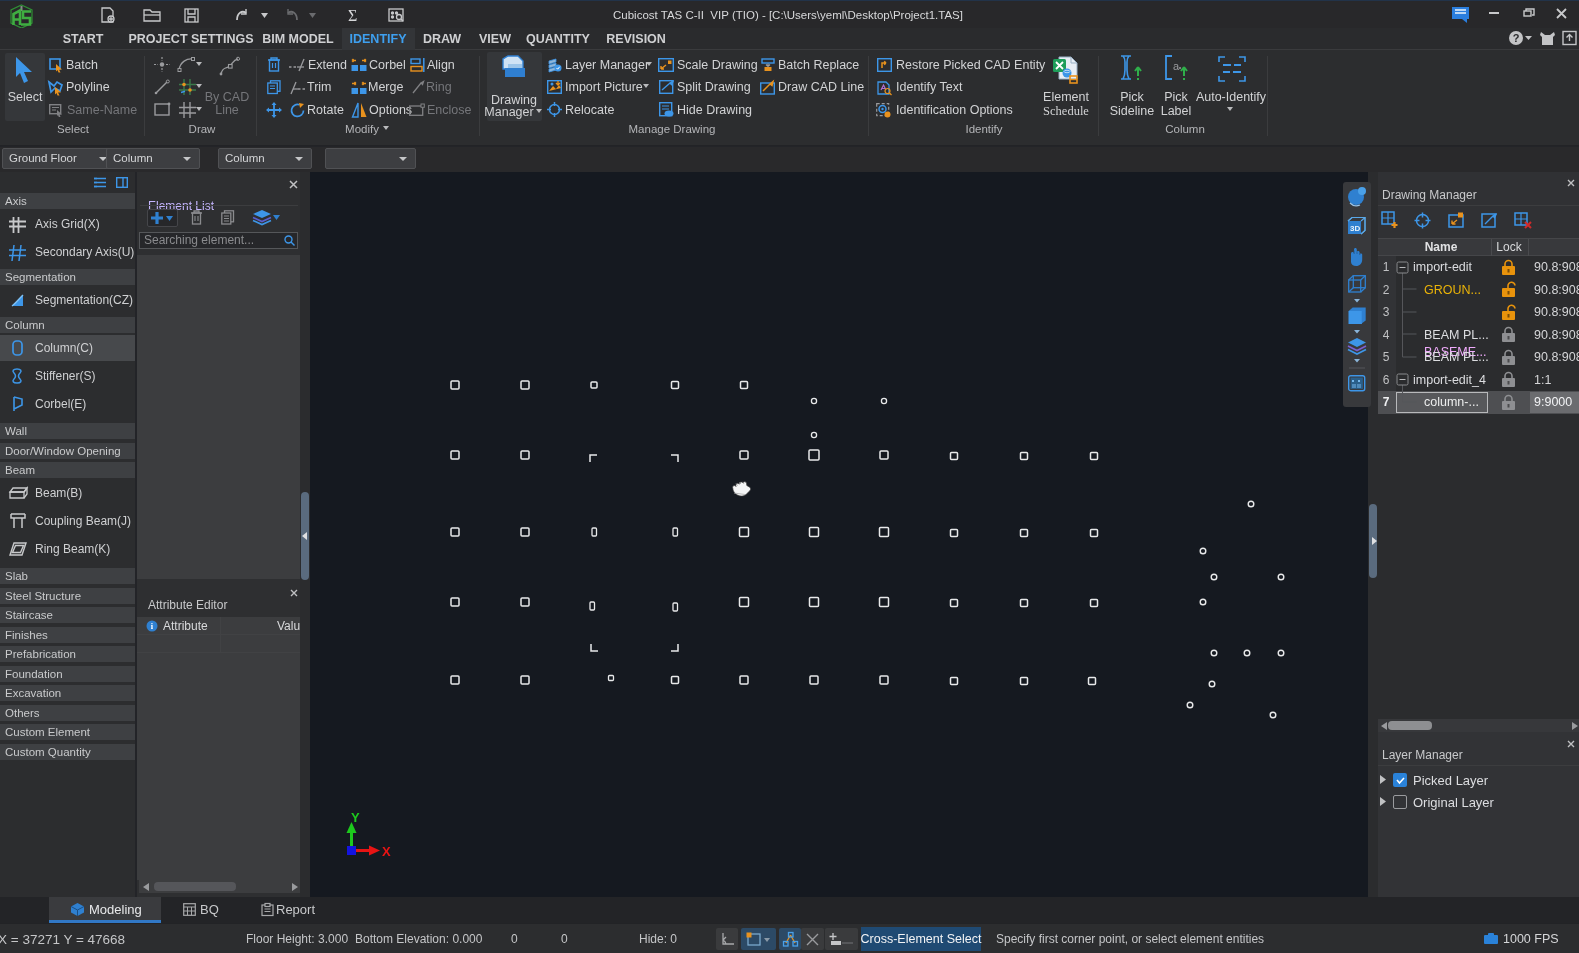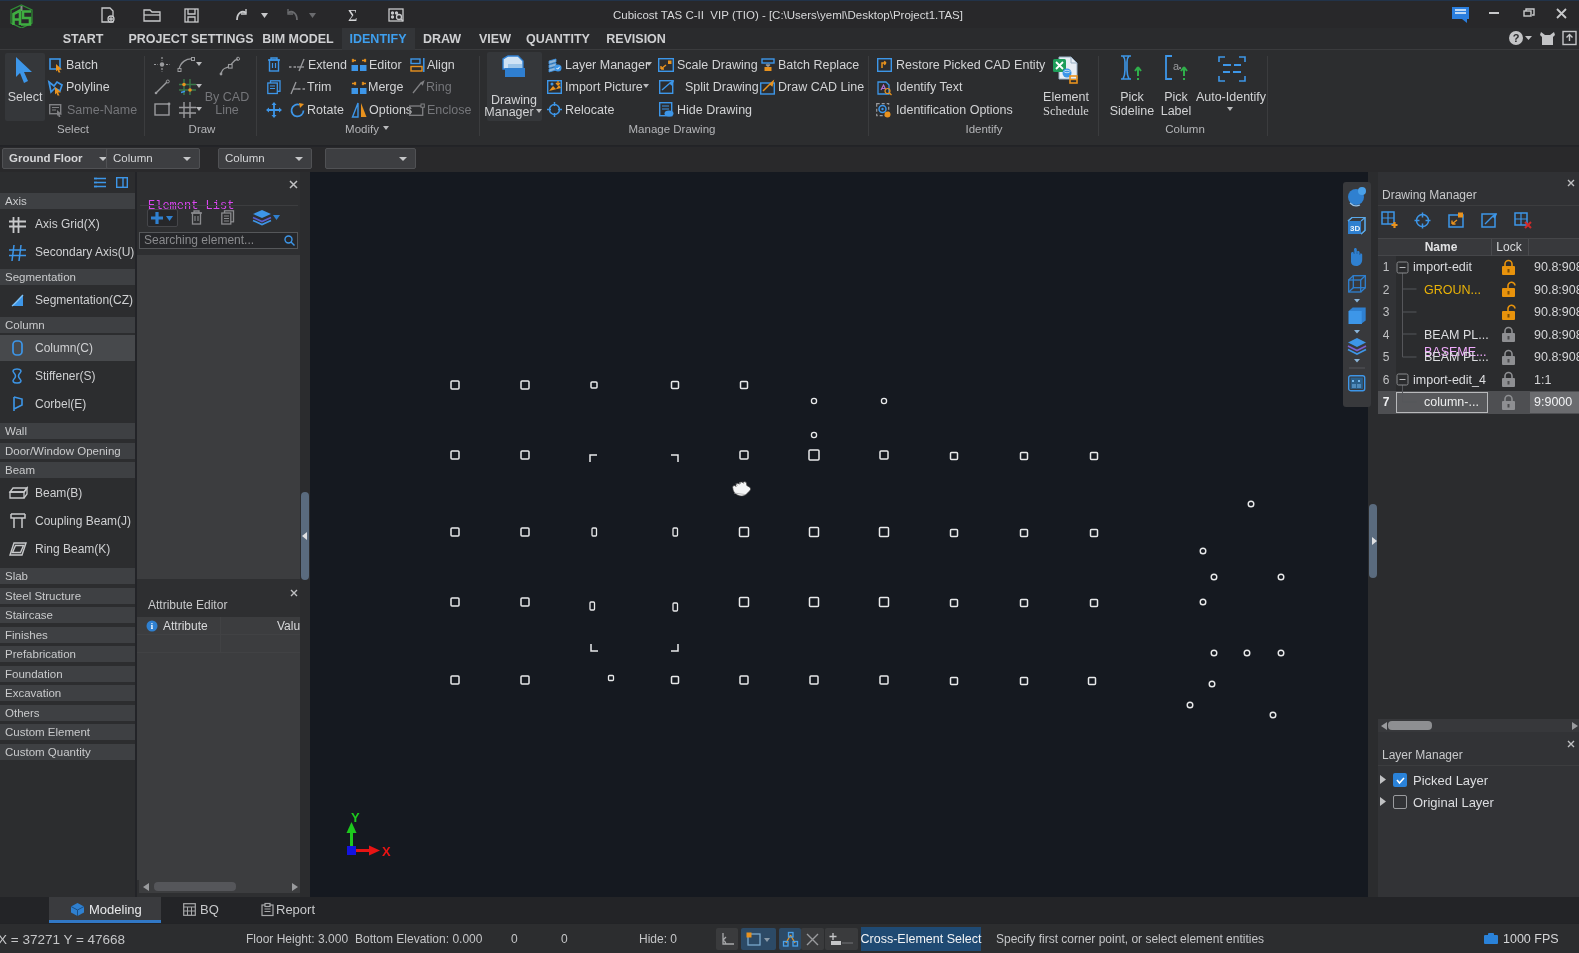--- a/index.html
+++ b/index.html
@@ -204,21 +204,21 @@
   <path d="M13.5,7.5 a6,6 0 1 1 -4,-5.7" stroke="#3d96e8" stroke-width="1.7" fill="none"></path>
   <polygon points="9,0 14,1 10,5" fill="#e8921e"></polygon>
 </svg>
 <div class="txt" style="left:307px;top:110px;transform:translateY(-50%);">Rotate</div>
 <svg class="abs" style="left:351px;top:58px;" width="16" height="14" viewBox="0 0 16 14">
   <rect x="0.5" y="7" width="6.5" height="6" fill="#3d96e8"></rect>
   <rect x="9" y="7" width="6.5" height="6" fill="#3d96e8"></rect>
   <path d="M5,2.5 l-4,0 M1,2.5 l1.5,-1.5 M1,2.5 l1.5,1.5" stroke="#e8921e" stroke-width="1.5" fill="none"></path>
   <path d="M11,2.5 l4,0 M15,2.5 l-1.5,-1.5 M15,2.5 l-1.5,1.5" stroke="#e8921e" stroke-width="1.5" fill="none"></path>
 </svg>
-<div class="txt" style="left:369px;top:64.5px;transform:translateY(-50%);">Editor</div>
+<div class="txt" style="left:369px;top:64.5px;transform:translateY(-50%);">Corbel</div>
 <svg class="abs" style="left:351px;top:81px;" width="16" height="14" viewBox="0 0 16 14">
   <rect x="0.5" y="7" width="6.5" height="6" fill="#3d96e8"></rect>
   <rect x="9" y="7" width="6.5" height="6" fill="#3d96e8"></rect>
   <path d="M1,2.5 l4,0 M5,2.5 l-1.5,-1.5 M5,2.5 l-1.5,1.5" stroke="#e8921e" stroke-width="1.5" fill="none"></path>
   <path d="M15,2.5 l-4,0 M11,2.5 l1.5,-1.5 M11,2.5 l1.5,1.5" stroke="#e8921e" stroke-width="1.5" fill="none"></path>
 </svg>
 <div class="txt" style="left:368px;top:87px;transform:translateY(-50%);">Merge</div>
 <svg class="abs" style="left:352px;top:102px;" width="15" height="16" viewBox="0 0 15 16">
   <polygon points="6,1 6,15 0.5,15" fill="none" stroke="#3d96e8" stroke-width="1.4"></polygon>
   <polygon points="9,1 9,15 14.5,15" fill="#e8921e"></polygon>
@@ -275,21 +275,21 @@
 <svg class="abs" style="left:658px;top:58px;" width="16" height="14" viewBox="0 0 16 14">
   <rect x="0.7" y="0.7" width="14.6" height="12.6" fill="none" stroke="#3d96e8" stroke-width="1.4"></rect>
   <rect x="10" y="2.5" width="3.5" height="3.5" fill="#e8921e"></rect>
   <path d="M3,11 l5,-4 M3,11 l3,0 M3,11 l0,-3" stroke="#e8921e" stroke-width="1.4" fill="none"></path>
 </svg>
 <div class="txt" style="left:677px;top:64.5px;transform:translateY(-50%);">Scale Drawing</div>
 <svg class="abs" style="left:659px;top:80px;" width="15" height="14" viewBox="0 0 15 14">
   <rect x="0.7" y="0.7" width="13" height="12.6" fill="none" stroke="#3d96e8" stroke-width="1.4"></rect>
   <path d="M3,10 L11,3 M11,3 l3.5,-2.5 -2,4 z" stroke="#3d96e8" stroke-width="1.4" fill="#3d96e8"></path>
 </svg>
-<div class="txt" style="left:677px;top:87px;transform:translateY(-50%);margin-left:8px;">Split Drawing</div>
+<div class="txt" style="left:677px;top:87px;transform:translateY(-50%);">Split Drawing</div>
 <svg class="abs" style="left:659px;top:102px;" width="15" height="15" viewBox="0 0 15 15">
   <rect x="0.7" y="0.7" width="12" height="13" fill="none" stroke="#3d96e8" stroke-width="1.4"></rect>
   <path d="M3,4 h7 M3,7 h7" stroke="#3d96e8" stroke-width="1.1"></path>
   <ellipse cx="10" cy="11.5" rx="4.5" ry="3" fill="#3d96e8"></ellipse>
 </svg>
 <div class="txt" style="left:677px;top:110px;transform:translateY(-50%);">Hide Drawing</div>
 <svg class="abs" style="left:760px;top:58px;" width="16" height="14" viewBox="0 0 16 14">
   <rect x="2" y="1" width="12" height="4" fill="none" stroke="#3d96e8" stroke-width="1.4"></rect>
   <rect x="4.5" y="9" width="7" height="4" fill="#e8921e"></rect>
   <path d="M8,5.5 v3 M8,8.5 l-2,-2 M8,8.5 l2,-2" stroke="#9a9b9e" stroke-width="1.2" fill="none"></path>
@@ -355,21 +355,21 @@
   <path d="M1,6 v-5 h6 M21,1 h6 v5 M27,20 v5 h-6 M7,25 h-6 v-5" stroke="#3d96e8" stroke-width="1.6" fill="none"></path>
   <path d="M5,9 h8 M16,9 h7 M5,16 h7 M15,16 h8" stroke="#3d96e8" stroke-width="2"></path>
 </svg>
 <div class="txt" style="left:1231px;top:97px;transform:translate(-50%,-50%);">Auto-Identify</div>
 <span class="caret abs" style="left:1227px;top:107px;"></span>
 <div class="glab" style="left:1185px;top:129px;">Column</div>
 <div class="gdiv" style="left:1267px;"></div>
 </div>
 
 <div class="abs" style="left:0;top:147px;width:1579px;height:25px;background:#29292b;"></div>
-<div class="ddown" style="left:2px;top:148px;width:114px;font-weight:bold;">Ground Floor<span class="dcaret"></span></div>
+<div class="ddown" style="left:2px;top:148px;width:114px;">Ground Floor<span class="dcaret"></span></div>
 <div class="ddown" style="left:106px;top:148px;width:94px;">Column<span class="dcaret"></span></div>
 <div class="ddown" style="left:218px;top:148px;width:94px;">Column<span class="dcaret"></span></div>
 <div class="ddown" style="left:325px;top:148px;width:91px;">
       <span class="dcaret"></span>
     </div>
 
 <div class="abs" style="left:0;top:172px;width:135px;height:725px;background:#2c2d2f;"></div>
 <div id="sidebar">
 
 <svg class="abs" style="left:94px;top:177px;" width="12" height="11" viewBox="0 0 12 11">
@@ -438,21 +438,21 @@
 <div class="catbar" style="top:743.5px;">Custom Quantity</div>
 </div>
 
 <div id="leftpanels">
 
 <div class="abs" style="left:137px;top:172px;width:166px;height:412px;background:#2e2f31;"></div>
 <div class="abs" style="left:137px;top:255px;width:163px;height:324px;background:#3c3d3f;"></div>
 <svg class="abs" style="left:289px;top:180px;" width="9" height="9" viewBox="0 0 9 9">
         <path d="M1,1 l7,7 M8,1 l-7,7" stroke="#c0c1c3" stroke-width="1.5"></path>
       </svg>
-<div class="txt" style="left:148px;top:206px;transform:translateY(-50%);font-size:12px;color:#d946ef;font-family:Liberation Mono, monospace;">Element List</div>
+<div class="txt" style="left:148px;top:206px;transform:translateY(-50%);font-size:12px;color:#c4b5fd;">Element List</div>
 <div class="abs" style="left:140px;top:205px;width:158px;height:1px;background:#3c3d3f;"></div>
 <div class="abs" style="left:147px;top:209px;width:31px;height:18px;background:#26272a;border:1px solid #45464a;border-radius:2px;"></div>
 <svg class="abs" style="left:151px;top:212px;" width="22" height="12" viewBox="0 0 22 12">
   <path d="M6,0 v12 M0,6 h12" stroke="#2f80d0" stroke-width="3.2"></path>
   <polygon points="15,4 22,4 18.5,9" fill="#2f80d0"></polygon>
 </svg>
 <svg class="abs" style="left:190px;top:210px;" width="13" height="15" viewBox="0 0 13 15">
   <path d="M1,3 h11 M4,3 v-2 h5 v2" stroke="#8a8b8e" stroke-width="1.3" fill="none"></path>
   <rect x="2.5" y="3" width="8" height="11" fill="none" stroke="#8a8b8e" stroke-width="1.3"></rect>
   <path d="M5,6 v5 M8,6 v5" stroke="#8a8b8e" stroke-width="1.1"></path>

